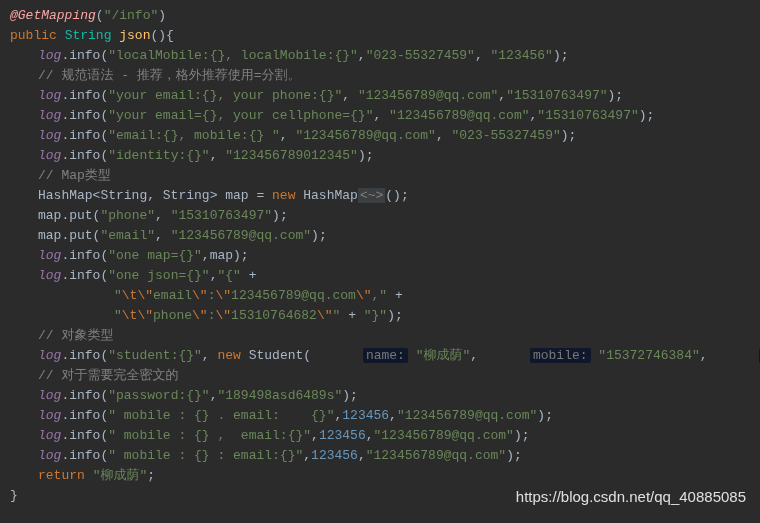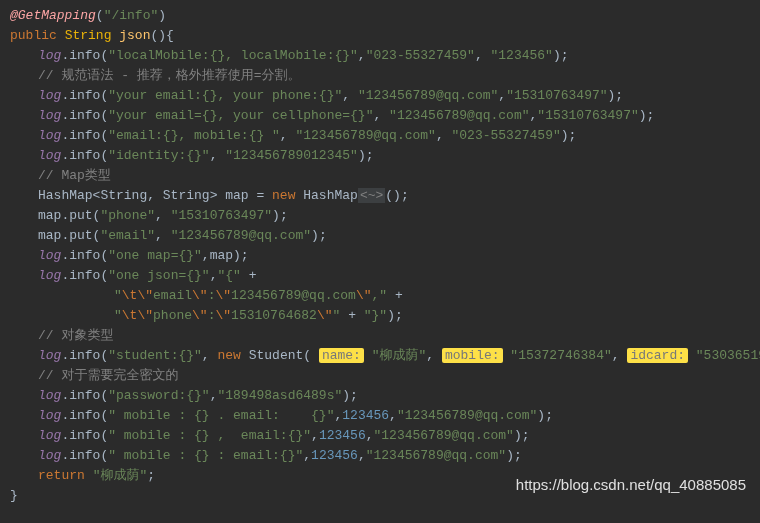--- a/index.html
+++ b/index.html
@@ -11,34 +11,34 @@
     color: #a9b7c6;
     padding: 6px 10px;
     width: 760px;
     height: 523px;
     overflow: hidden;
     position: relative;
   }
   .line { white-space: pre; }
   .annotation { color: #fca5a5; font-style: italic; }
   .keyword { color: #cc7832; margin-top: 12px; }
-  .type { color: #eab308; }
+  .type { color: #14b8a6; }
   .method-decl { color: #ffc66d; }
   .field { color: #9876aa; font-style: italic; }
   .string { color: #6a8759; }
   .escape { color: #cc7832; }
   .comment { color: #808080; }
   .number { color: #6897bb; }
-  .hint { color: #787878; background: #fde047; padding: 0 3px; border-radius: 2px; font-style: normal; }
+  .hint { color: #787878; background: #0f172a; padding: 0 3px; border-radius: 2px; font-style: normal; margin-left: 44px; }
   .indent1 { padding-left: 28px; }
   .indent3 { padding-left: 104px; }
   .folded { background: #3c3f41; color: #808080; padding: 0 2px; }
   .watermark {
     position: absolute;
-    bottom: 28px;
+    bottom: 16px;
     right: 14px;
     color: #ffffff;
     opacity: 0.85;
     font-family: Arial, sans-serif;
     font-size: 15px;
   }
 </style>
 </head>
 <body>
 

